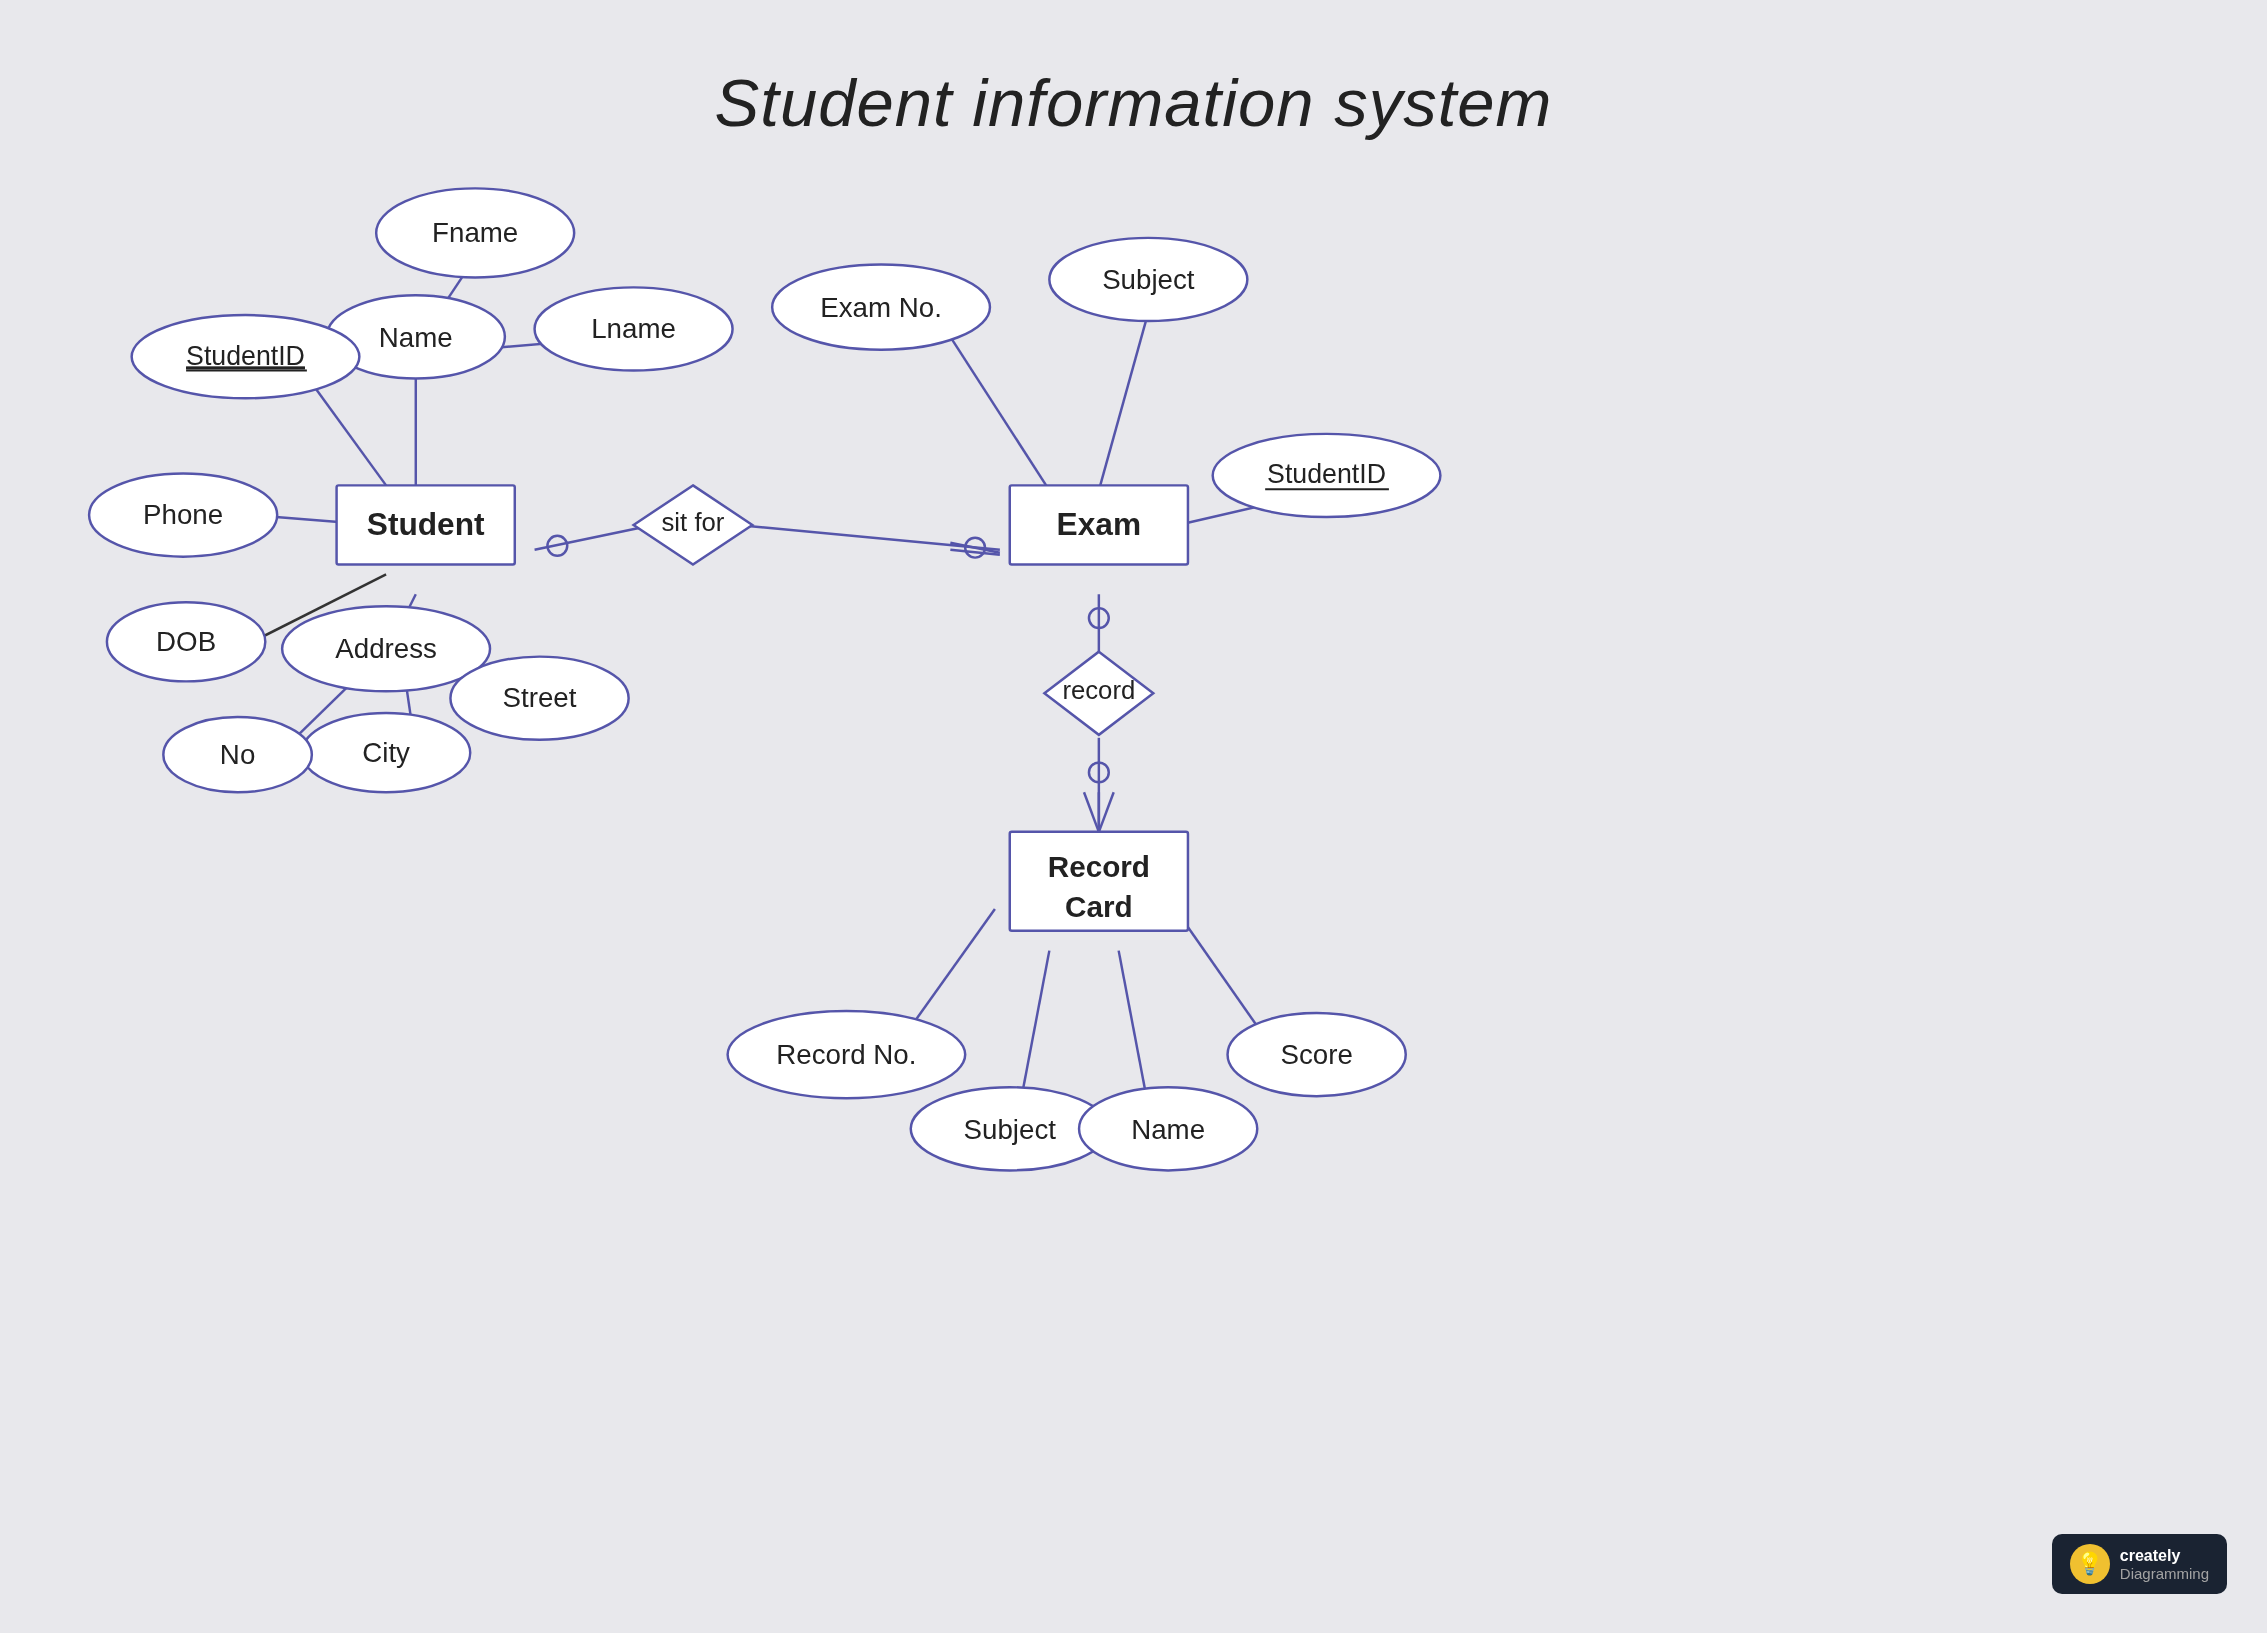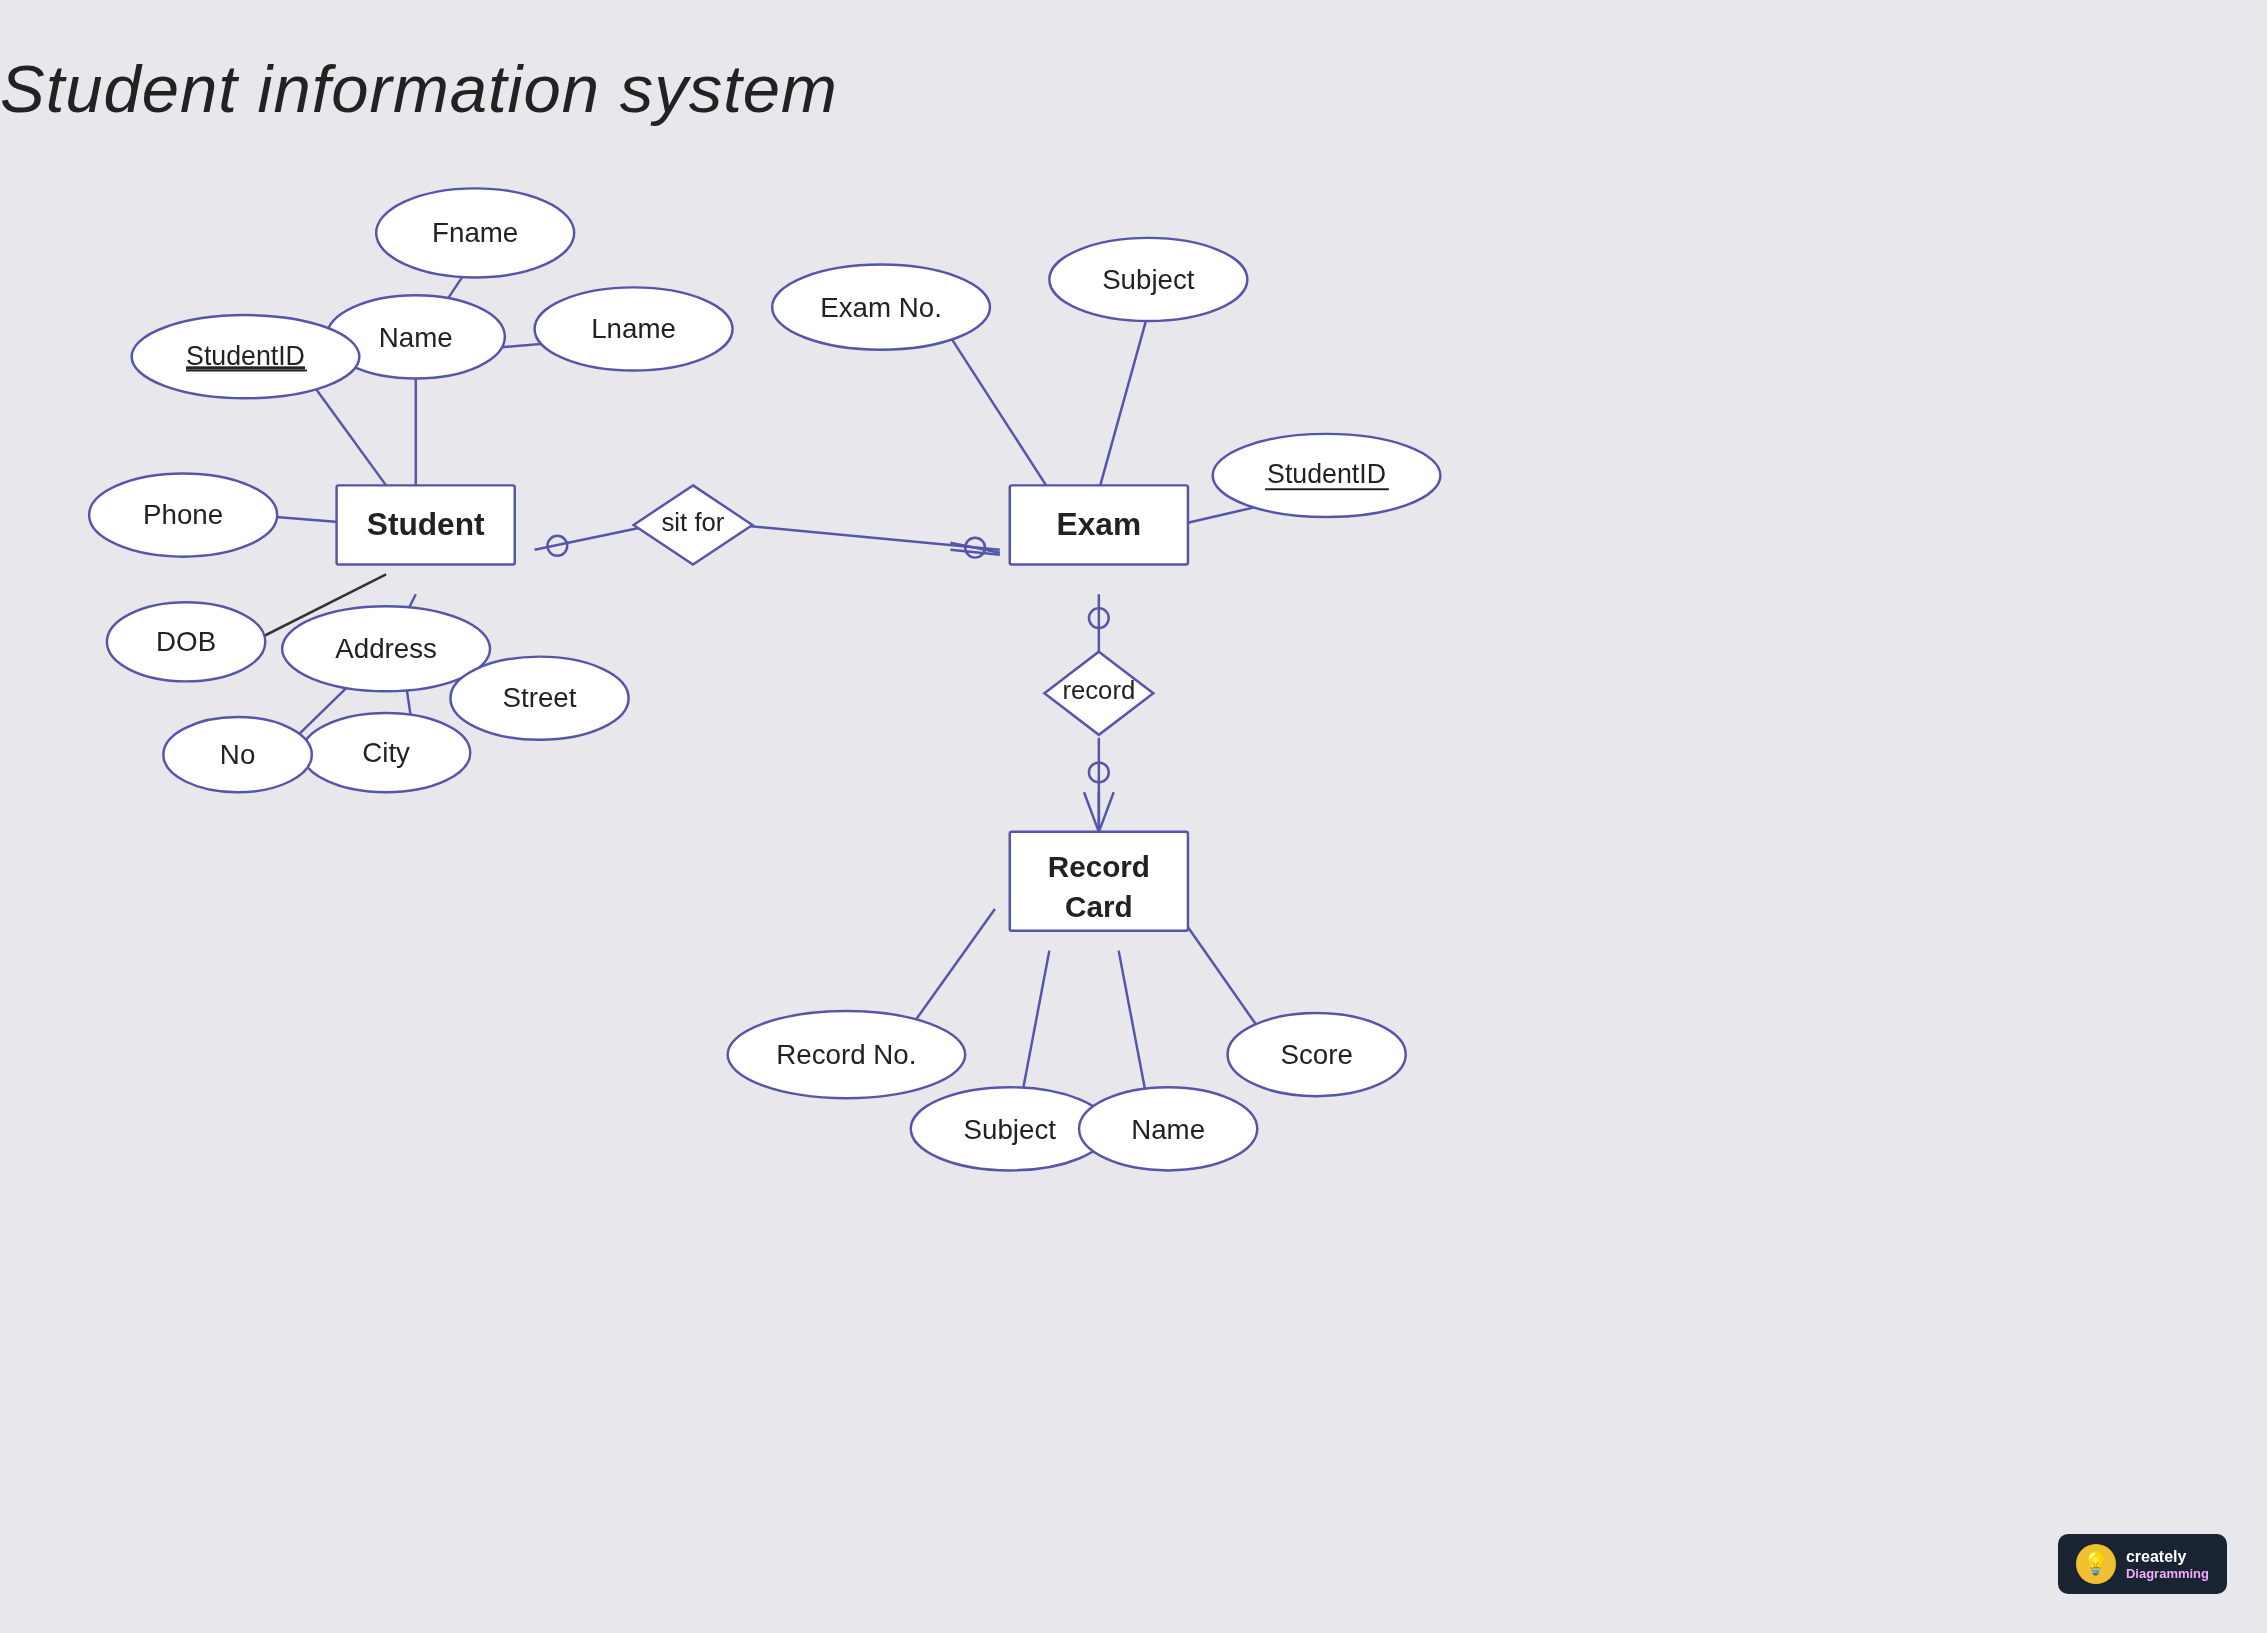--- a/index.html
+++ b/index.html
@@ -5,24 +5,25 @@
     * { margin: 0; padding: 0; box-sizing: border-box; }
     body {
       width: 2267px;
       height: 1634px;
       background: #e8e8ec;
       font-family: Arial, sans-serif;
       overflow: hidden;
       position: relative;
     }
     .title {
+      text-align: center;
       font-size: 67px;
       font-style: italic;
       color: #222;
-      padding-top: 50px;
+      padding-top: 64px;
       font-weight: 400;
       letter-spacing: 1px;
     }
     svg {
       position: absolute;
       top: 0;
       left: 0;
       width: 2267px;
       height: 1634px;
       pointer-events: none;
@@ -48,23 +49,22 @@
       justify-content: center;
       font-size: 22px;
     }
     .logo-text {
       color: white;
       font-size: 16px;
       font-weight: bold;
       line-height: 1.2;
     }
     .logo-sub {
-      color: #f0abfc;
-      font-size: 13px;
-      font-weight: bold;
+      color: #a3a3a3;
+      font-size: 15px;
     }
   </style>
 </head>
 <body>
 
 <div class="title">Student information system</div>
 
 <svg id="diagram-svg" xmlns="http://www.w3.org/2000/svg" viewBox="0 0 2290 1650" width="2267" height="1634">
   <defs>
     <marker id="arrow" markerWidth="8" markerHeight="8" refX="6" refY="3" orient="auto">

